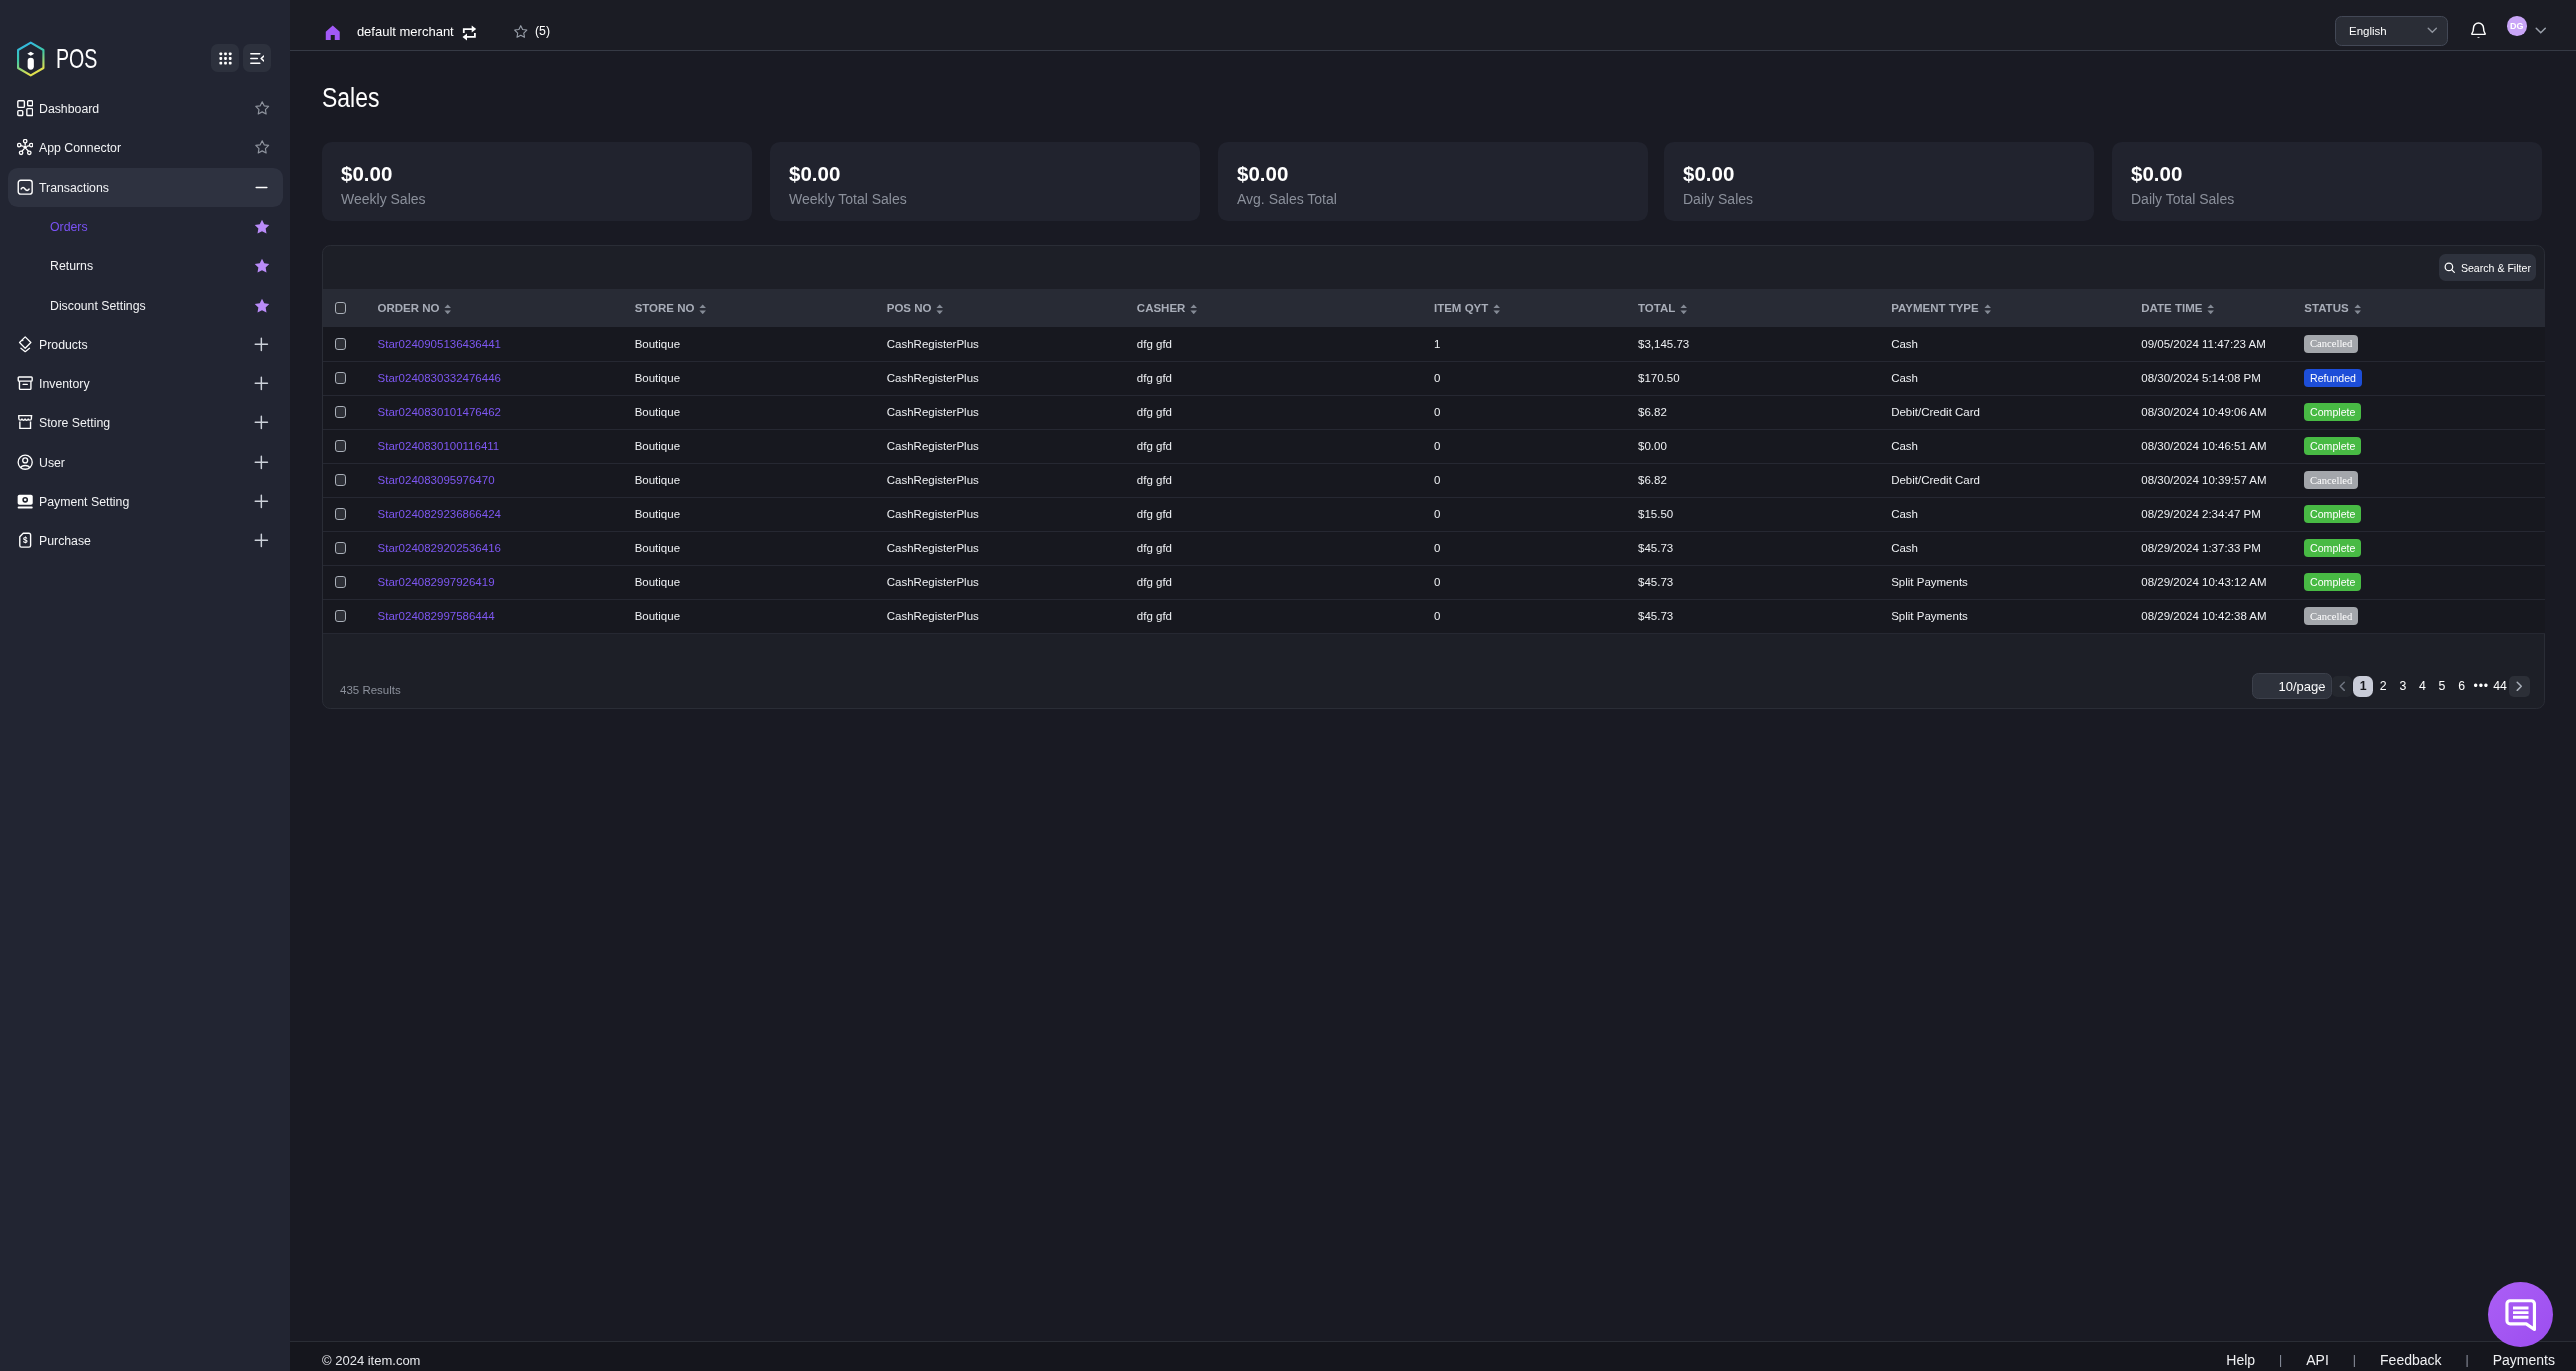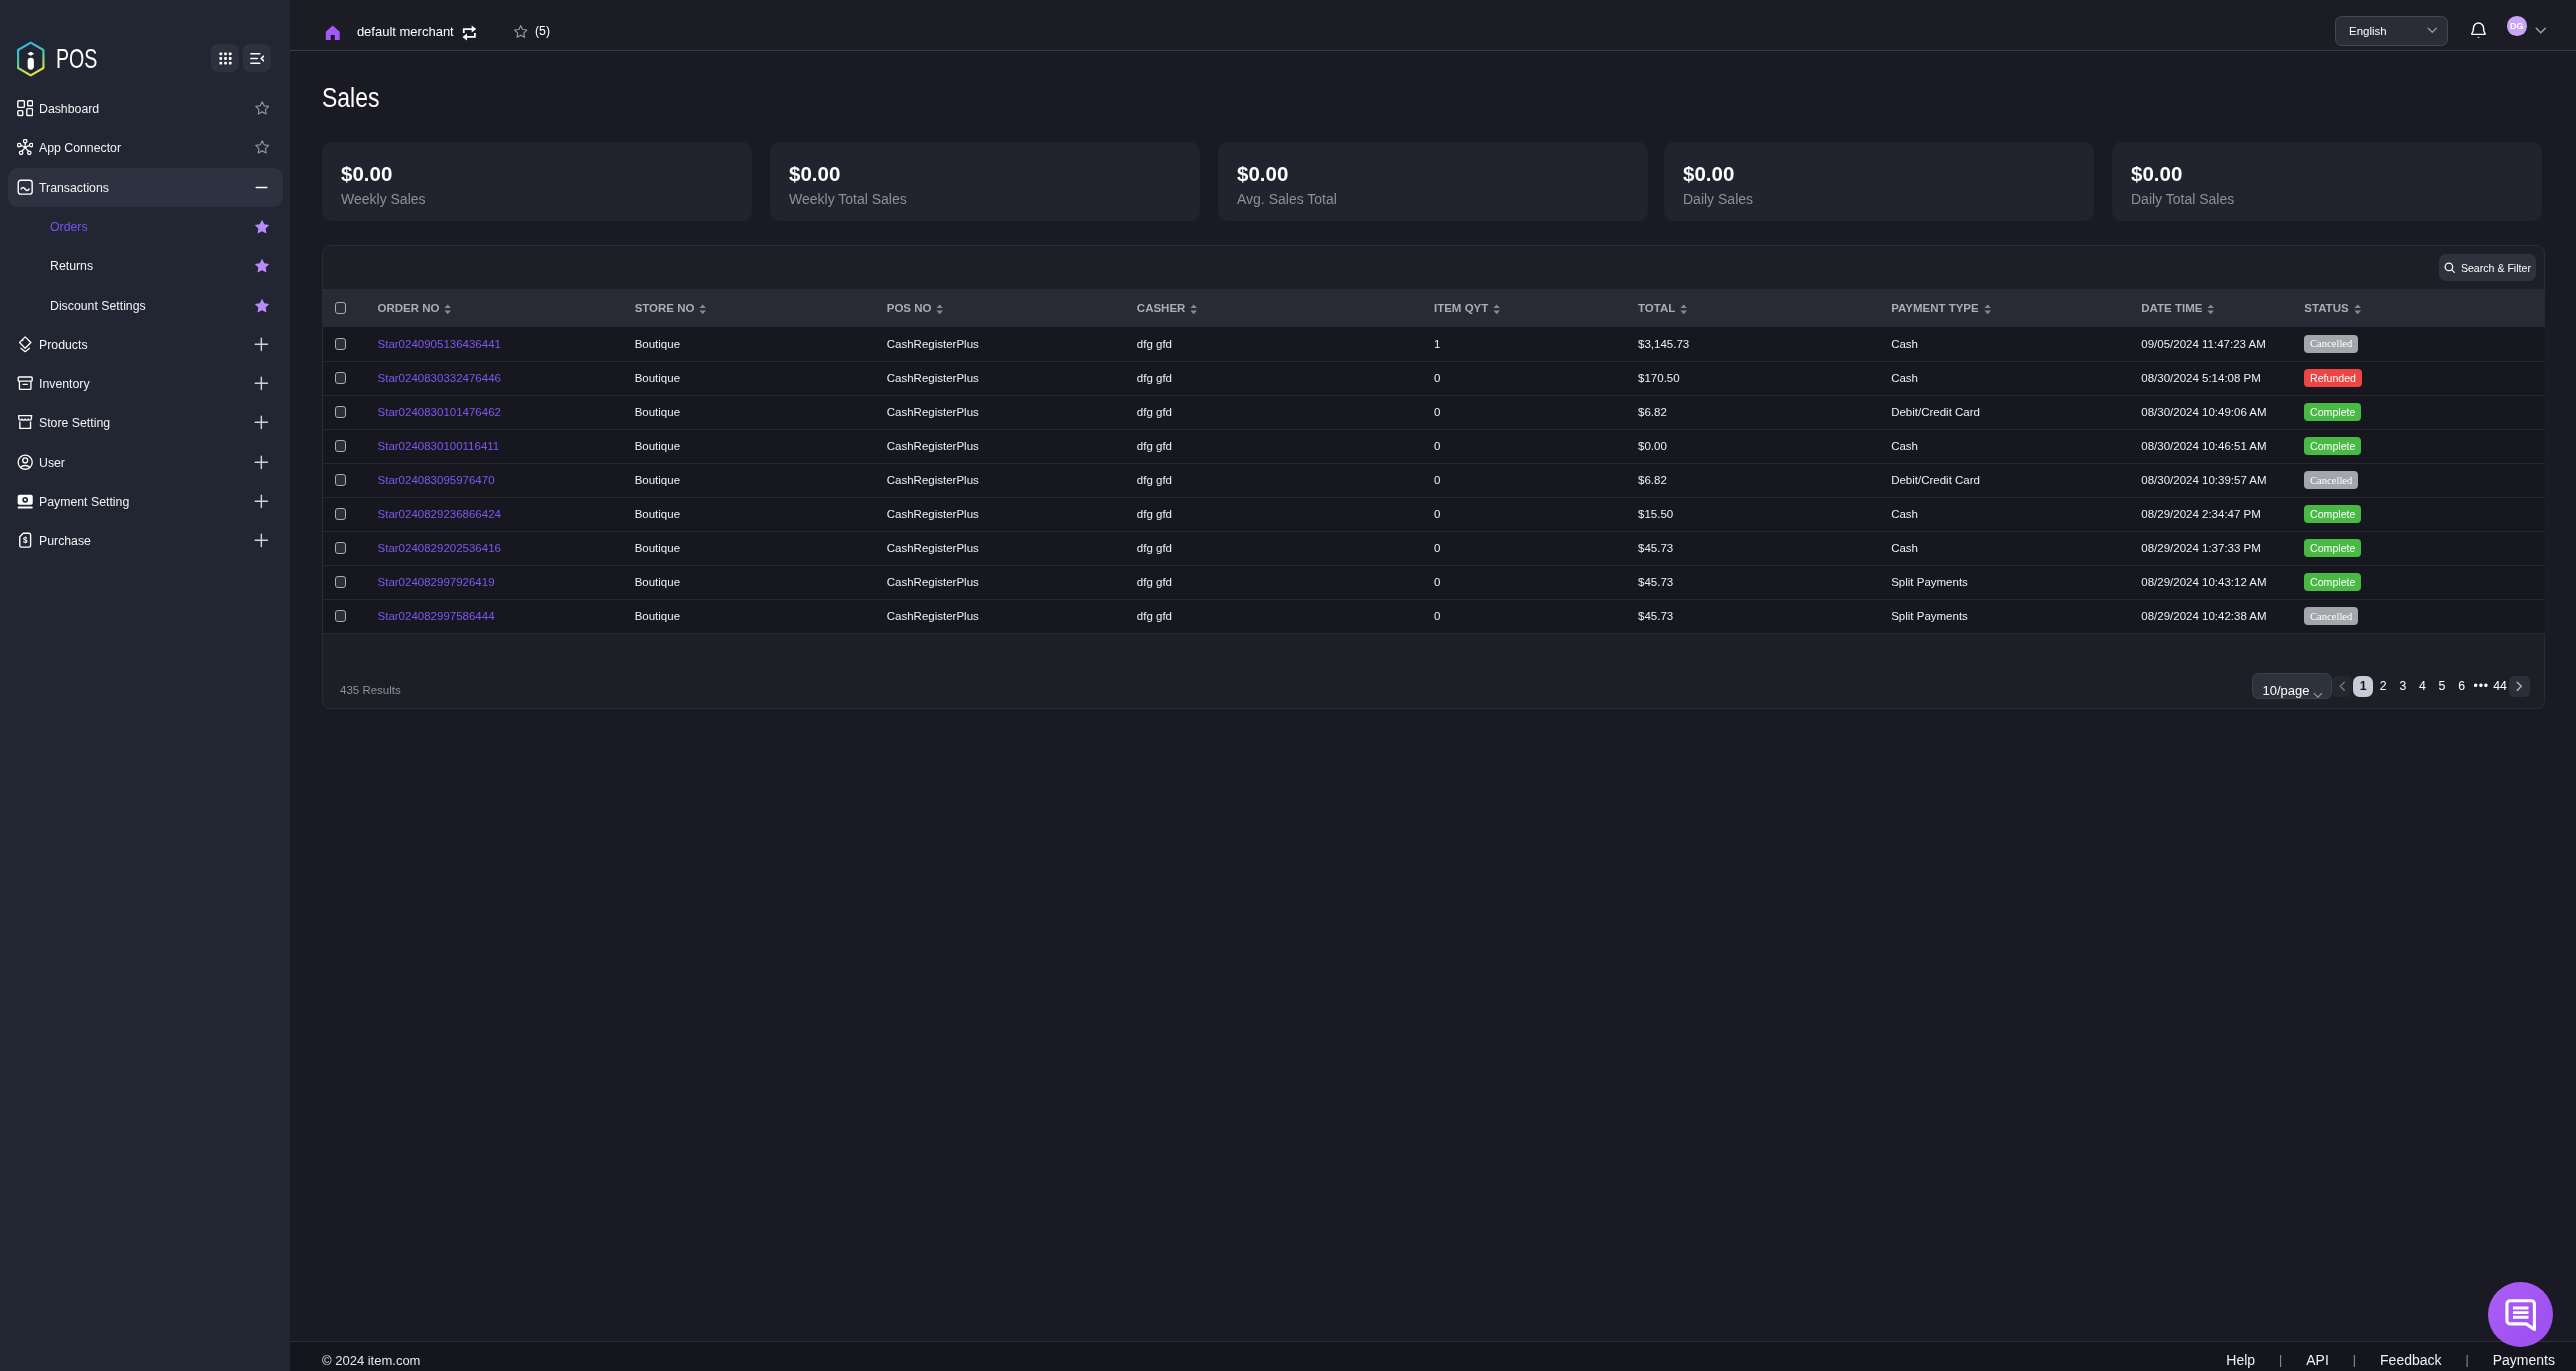--- a/index.html
+++ b/index.html
@@ -41,26 +41,26 @@
 .sf-btn { position:absolute; right:8.2px; top:8.2px; width:97px; height:27px; background:#2e323d; border-radius:6.5px; display:flex; align-items:center; justify-content:center; color:#fff; font-size:10.6px; }
 .sf-btn svg { margin-right:5.7px; }
 table.grid { position:absolute; left:0; top:43px; width:2222px; border-collapse:collapse; table-layout:fixed; }
 table.grid th { background:#282b35; height:38px; text-align:left; font-size:11.5px; color:#a8adb8; font-weight:bold; padding:0 0 0 11.5px; white-space:nowrap; }
 table.grid td { height:34px; font-size:11.5px; color:#eef0f3; padding:0 0 0 11.5px; border-bottom:0.8px solid #262832; white-space:nowrap; background:#17181f; }
 table.grid td.ord { color:#7e57f2; }
 .cb { width:11.5px; height:11.5px; border:1.6px solid #aab0b9; border-radius:2.9px; background:#2d2f36; }
 .sorter { display:inline-block; vertical-align:middle; margin-left:4.9px; }
 .badge { display:inline-block; padding:3.3px 5.7px; border-radius:4.1px; font-size:10.6px; color:#fff; }
 .b-grey { background:#a3a6ab;font-family:Liberation Serif, serif; }
-.b-mag { background:#ef4444; }
+.b-mag { background:#1d4ed8; }
 .b-green { background:#48ba44; }
 .pgbar { position:absolute; left:0; bottom:0; width:2222px; height:44px; }
 .results { position:absolute; left:17px; top:19.6px; color:#8b909b; font-size:11.5px; }
 .pager { position:absolute; right:15.5px; top:0; height:44px; display:flex; align-items:center; }
-.psel { width:80px; height:26px; background:#2e323c; border:0.8px solid #3c404b; border-radius:6.5px; display:flex; align-items:flex-end; position:relative; margin-right:0; }
+.psel { width:80px; height:26px; background:#2e323c; border:0.8px solid #3c404b; border-radius:6.5px; display:flex; align-items:center; position:relative; margin-right:0;padding-left:16px; }
 .psel span { color:#fff; font-size:13px; margin-left:9.8px; }
 .psel svg { position:absolute; right:8.2px; }
 .pnum { width:19.6px; height:19.6px; display:flex; align-items:center; justify-content:center; color:#fff; font-size:12.3px; }
 .pnum.act { background:#c9ccd8; color:#15161b; border-radius:6.5px; font-weight:bold; width:20.5px; height:21px; }
 .pnext { width:20.5px; height:21px; background:#2c2f37; border-radius:4.9px; display:flex; align-items:center; justify-content:center; }
 
 .foot-left { position:absolute; left:322px; top:1353px; color:#e5e7eb; font-size:13px; }
 .foot-right { position:absolute; right:21px; top:1352px; color:#f1f2f4; font-size:14px; display:flex; gap:10px; align-items:center; }
 .foot-right .sep { color:#8d93a0; margin:0 14px; font-size:12.3px; }
 .chat { position:absolute; left:2488px; top:1282px; width:65px; height:65px; border-radius:50%; background:linear-gradient(135deg,#ab5ff5,#9c4df0); display:flex; align-items:center; justify-content:center; z-index:6; }

